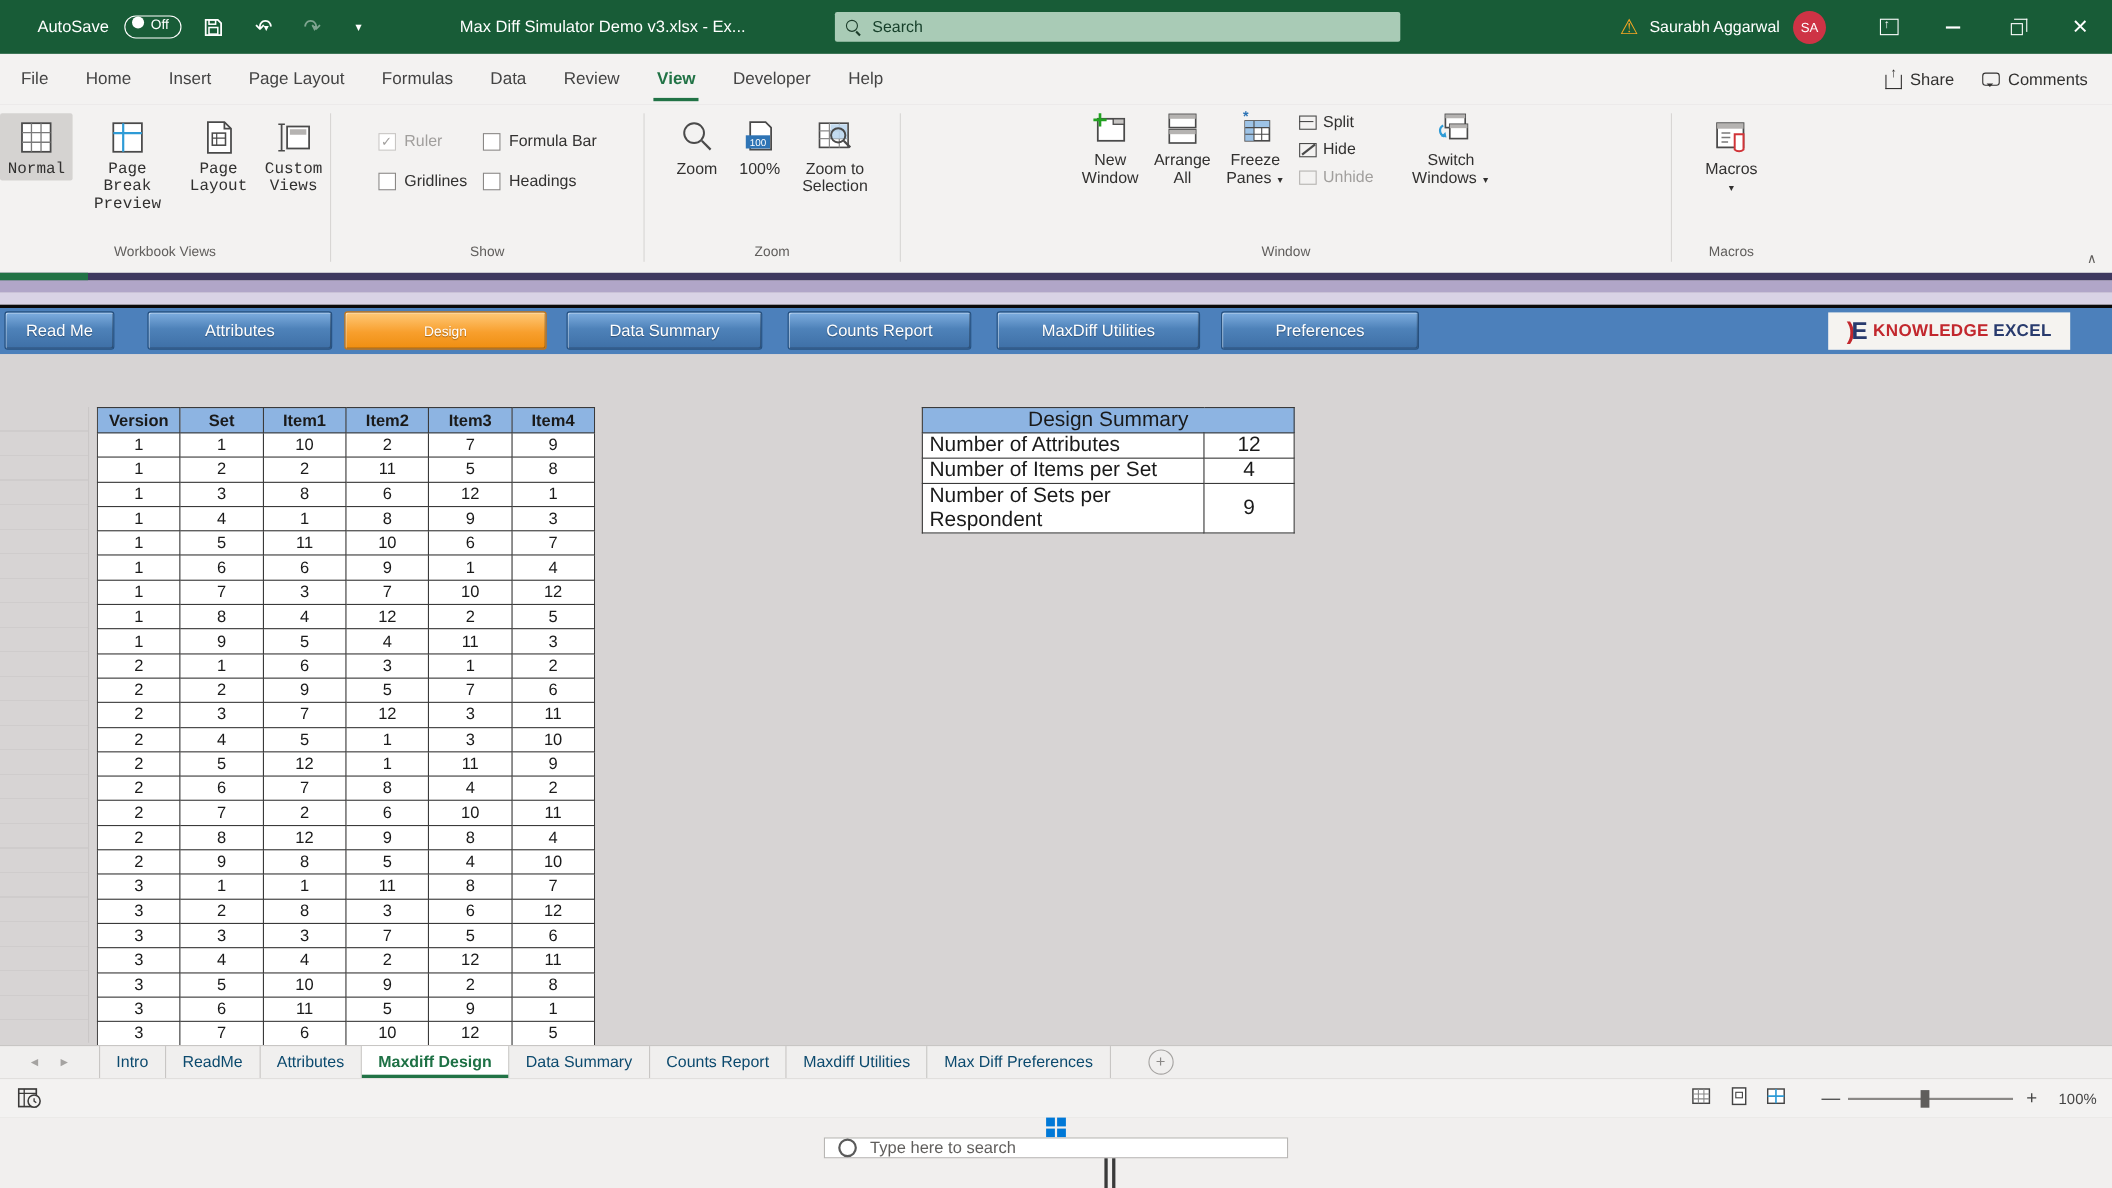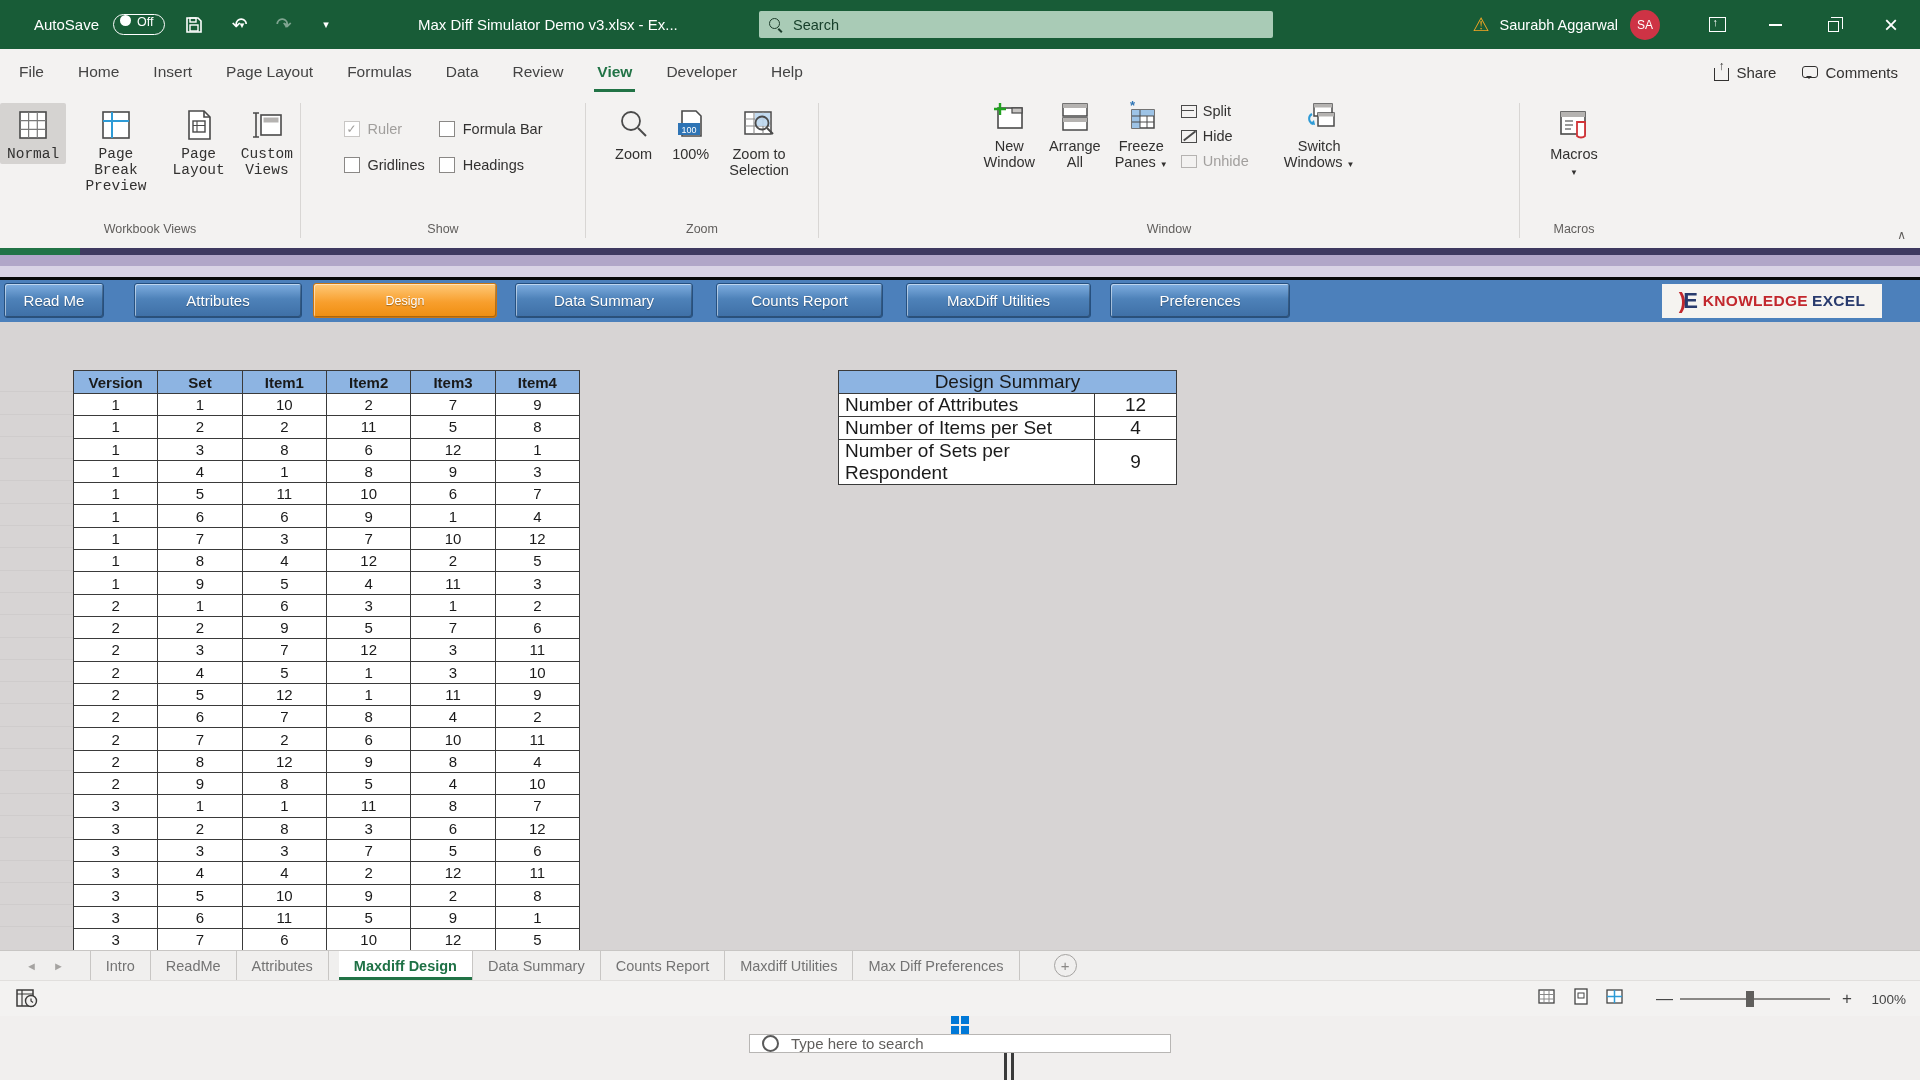--- a/index.html
+++ b/index.html
@@ -108,37 +108,37 @@
   .logo { position:absolute; left:1662px; top:4px; width:220px; height:34px; background:#F5F3F0; display:flex; align-items:center; justify-content:center; gap:5px; }
   .logo .mark { font-size:22px; font-weight:bold; color:#283A6D; position:relative; line-height:1; }
   .logo .mark::before { content:")"; color:#C2272D; font-weight:bold; margin-right:-3px; }
   .logo .kn { color:#C2272D; font-size:15.5px; font-weight:bold; letter-spacing:.3px; }
   .logo .ex { color:#283A6D; font-size:15.5px; font-weight:bold; letter-spacing:.3px; margin-left:-1px; }
 
   
   .sheet { position:absolute; left:0; top:322px; width:1920px; height:628px; background:#D7D4D4; }
   .leftstrip { position:absolute; left:0; top:48px; width:81px; height:578px; border-right:1px solid #C3C0C0;
                background:repeating-linear-gradient(to bottom, transparent 0 21.3px, #CBC8C8 21.3px 22.3px); opacity:.6; }
-  .dtable-wrap { position:absolute; left:73px; top:48px; width:507px; height:582px; overflow:hidden; }
+  .dtable-wrap { position:absolute; left:88px; top:48px; width:453px; height:582px; overflow:hidden; }
   table.dtable { width:100%; border-collapse:collapse; table-layout:fixed; font-size:15px; color:#1A1A1A; }
   table.dtable th { background:#8DB4E2; font-weight:bold; height:23px; border:1px solid #3A3A3A; }
   table.dtable td { background:#fff; text-align:center; height:22.3px; border:1px solid #3A3A3A; padding:0; }
   table.dtable tr.sliver td { height:6px; }
   .sumtable { position:absolute; left:838px; top:48px; width:339px; border-collapse:collapse; font-size:19px; color:#1A1A1A; }
   .sumtable th { background:#8DB4E2; font-weight:normal; height:23px; border:1px solid #3A3A3A; text-align:center; }
   .sumtable td { background:#fff; height:23px; border:1px solid #3A3A3A; padding:0 6px; }
   .sumtable td.lbl { text-align:left; width:256px; }
   .sumtable td.val { text-align:center; }
 
   
   .sheettabs { position:absolute; left:0; top:950px; width:1920px; height:30px; background:#F0EFEE; border-top:1px solid #C8C6C4; display:flex; align-items:stretch; }
   .stnav { display:flex; align-items:center; gap:16px; padding:0 26px 0 26px; color:#A5A3A1; font-size:11px; }
   .stabs { display:flex; align-items:stretch; border-left:1px solid #C8C6C4; }
-  .stab { display:flex; align-items:center; padding:0 15px; font-size:14.5px; color:#737373; border-right:1px solid #C8C6C4; position:relative; background:transparent; }
-  .stab.active { background:#fff; color:#1E7145; font-weight:bold;margin-left:10px; }
+  .stab { display:flex; align-items:center; padding:0 15px; font-size:14.5px; color:#0c4a6e; border-right:1px solid #C8C6C4; position:relative; background:transparent; }
+  .stab.active { background:#fff; color:#1E7145; font-weight:bold; }
   .stab.active::after { content:""; position:absolute; left:0; right:0; bottom:0; height:3px; background:#217346; }
   .addsheet { width:23px; height:23px; border-radius:50%; border:1px solid #A5A3A1; color:#8A8886; display:flex; align-items:center; justify-content:center; font-size:15px; align-self:center; margin-left:34px; }
 
   
   .statusbar { position:absolute; left:0; top:980px; width:1920px; height:36px; background:#F3F2F1; border-top:1px solid #E1DFDD; }
   .macroic { position:absolute; left:16px; top:7px; }
   .sb-right { position:absolute; right:14px; top:0; height:36px; display:flex; align-items:center; gap:14px; }
   .viewbtns { display:flex; gap:16px; margin-right:18px; }
   .zoomctl { display:flex; align-items:center; gap:10px; color:#444; }
   .zm-minus,.zm-plus { font-size:17px; color:#444; width:14px; text-align:center; }

